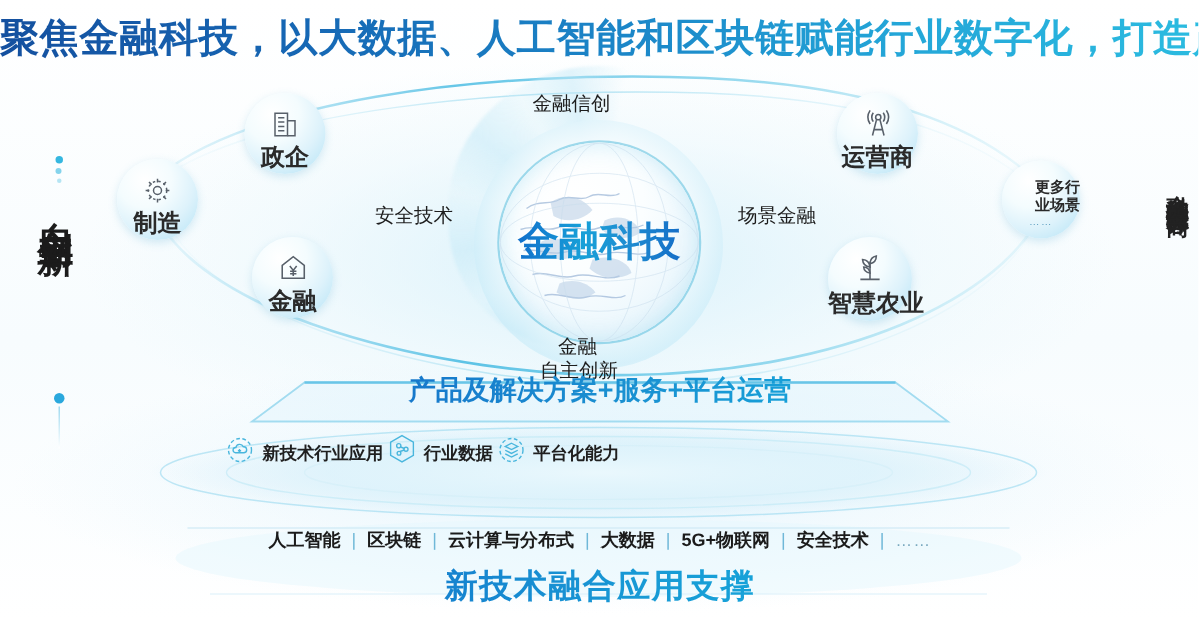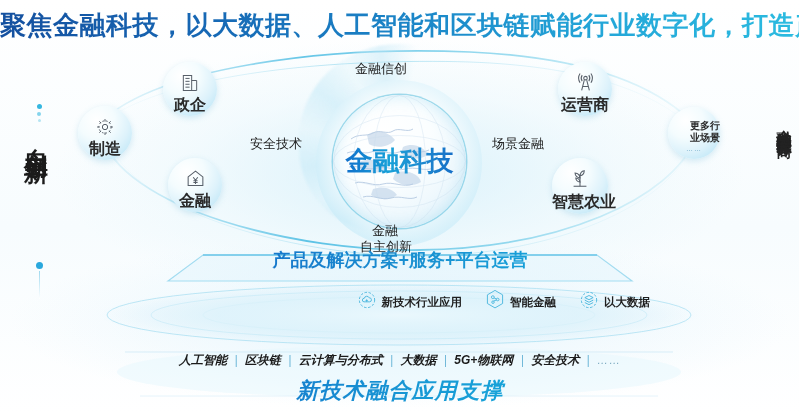--- a/index.html
+++ b/index.html
@@ -126,35 +126,35 @@
   .band-text {
     position:absolute; left:0; top:0; width:540px; text-align:center;
     font-size:18px; font-weight:bold; white-space:nowrap;
     background:linear-gradient(90deg,#1160c6 0%, #1a8ed0 50%, #12b1e0 100%);
     -webkit-background-clip:text; background-clip:text;
     color:transparent; -webkit-text-fill-color:transparent;
   }
 
   .adv-row {
     position:absolute; left:150px; top:290px; width:500px; height:24px;
-    display:flex; align-items:center; justify-content:flex-end; gap:23px;
+    display:flex; align-items:center; justify-content:flex-start; gap:2px;
   }
   .adv-item { display:flex; align-items:center; gap:5px; }
   .adv-item .lab { font-size:11.5px; color:#1f1f1f; font-weight:bold; white-space:nowrap; }
 
   .adv-title {
     position:absolute; left:0; top:318px; width:799px; text-align:center;
     font-size:17px; font-weight:bold; letter-spacing:6px; white-space:nowrap;
     background:linear-gradient(90deg,#1566c8 0%, #1aa0d8 60%, #13b6e2 100%);
     -webkit-background-clip:text; background-clip:text;
     color:transparent; -webkit-text-fill-color:transparent;
   }
 
   
-  .tech-band { position:absolute; left:120px; top:346px; width:560px; height:52px;font-style:italic; }
+  .tech-band { position:absolute; left:120px; top:346px; width:560px; height:52px; }
   .tech-row {
     position:absolute; left:0; top:6px; width:560px; text-align:center;
     font-size:12px; font-weight:bold; color:#1b1b1b; white-space:nowrap;
   }
   .tech-row .sep { color:#6fb8d8; font-weight:normal; margin:0 4px; }
   .tech-row .ell { color:#7aa9bf; font-weight:normal; letter-spacing:1px; font-size:11px; }
   .tech-title {
     position:absolute; left:0; top:30px; width:560px; text-align:center;
     font-size:22px; font-weight:bold; letter-spacing:1px; white-space:nowrap;
     background:linear-gradient(90deg,#1364c7 0%, #189ad5 55%, #12b4e1 100%);
@@ -346,34 +346,34 @@
     <div class="adv-item">
       <span>
         <svg width="20" height="22" viewBox="0 0 24 26" fill="none" stroke="#49b6dd" stroke-width="1.1">
           <path d="M12 1.5l9.1 5.3v10.4L12 22.5 2.9 17.2V6.8z"></path>
           <circle cx="9.4" cy="9.6" r="1.7"></circle>
             <circle cx="15.2" cy="12.4" r="1.6"></circle>
             <circle cx="9.6" cy="15.6" r="1.5"></circle>
           <path d="M10.9 10.6l3 1.2M10.4 14.2l3.4-1.2"></path>
         </svg>
       </span>
-      <span class="lab">智能金融</span>
+      <span class="lab">行业数据</span>
     </div>
 
 
     <div class="adv-item">
       <span>
         <svg width="20" height="20" viewBox="0 0 24 24" fill="none" stroke="#49b6dd" stroke-width="1.1">
           <circle cx="12" cy="12" r="9.2" stroke-dasharray="3 2"></circle>
           <path d="M12 6.6l5 2.5-5 2.5-5-2.5z"></path>
           <path d="M7 12.2l5 2.5 5-2.5"></path>
           <path d="M7 15.1l5 2.5 5-2.5"></path>
         </svg>
       </span>
-      <span class="lab">以大数据</span>
+      <span class="lab">平台化能力</span>
     </div>
 
   </div>
 
 
   <div class="tech-band">
     <div class="tech-row">
       <span>人工智能</span>
       <span class="sep">|</span>
       <span>区块链</span>

